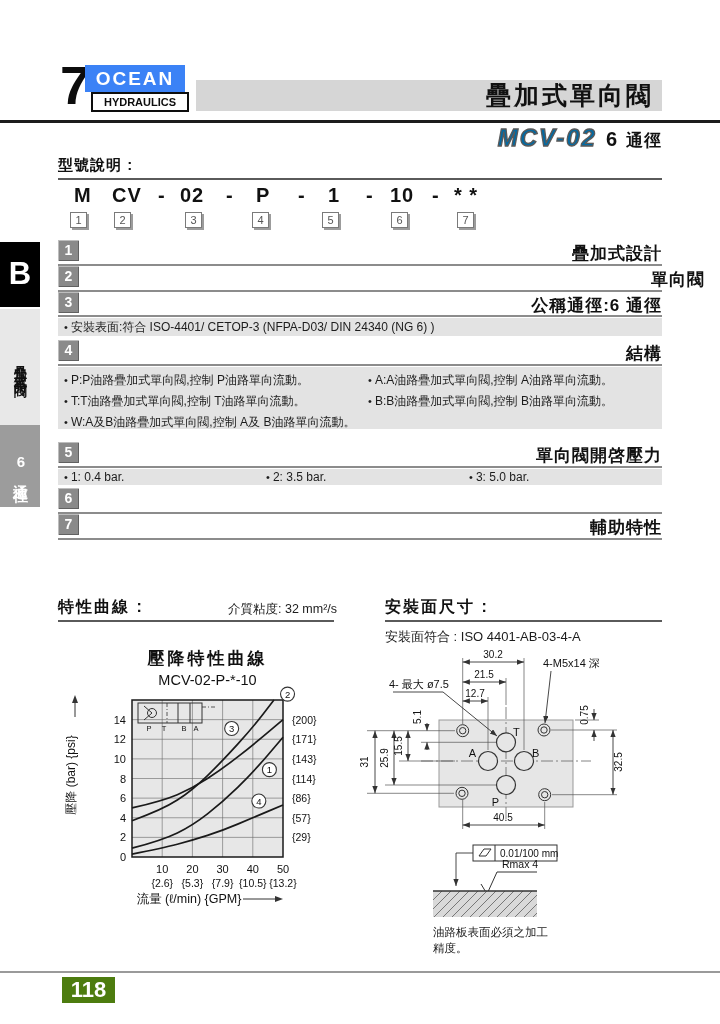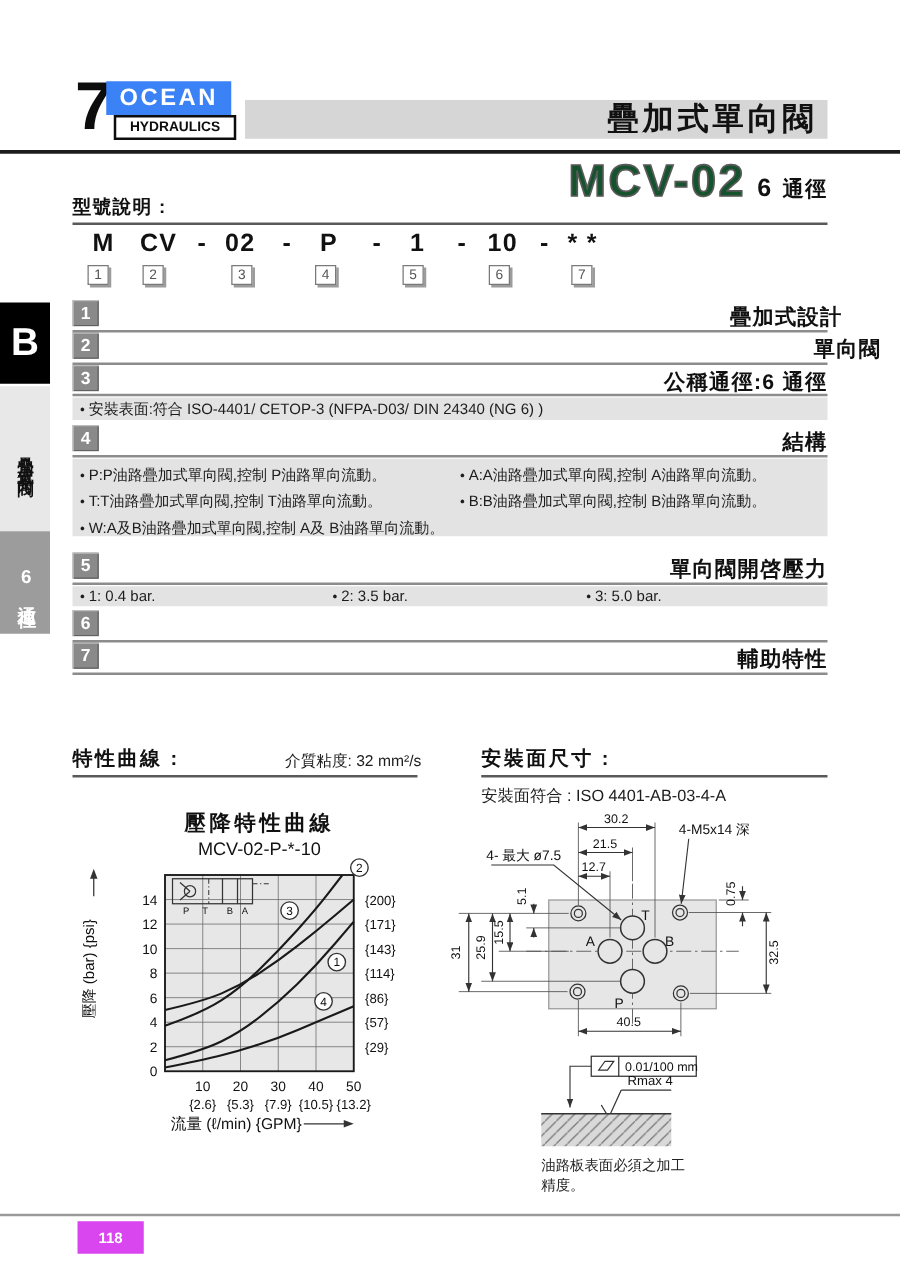--- a/index.html
+++ b/index.html
@@ -10,22 +10,22 @@
   
   .logo7{position:absolute;left:0;top:-8px;font-size:54px;font-weight:bold;color:#0d0d0d;}
   .logobox{position:absolute;left:25px;top:3px;width:100px;height:27px;background:#3b82f6;color:#fff;
            font-size:19px;font-weight:bold;text-align:center;line-height:27px;letter-spacing:2px;}
   .logosub{position:absolute;left:31px;top:30px;width:94px;height:16px;border:2px solid #0d0d0d;background:#fff;
            color:#0d0d0d;font-size:11px;font-weight:bold;text-align:center;line-height:16px;}
   .titlebar{position:absolute;left:196px;top:80px;width:466px;height:31px;background:#d6d6d6;
             font-size:25px;font-weight:bold;text-align:right;line-height:31px;letter-spacing:3px;padding-right:8px;box-sizing:border-box;}
   .rule{position:absolute;left:0;top:120px;width:720px;height:3px;background:#1c1c1c;}
   .modelline{position:absolute;right:58px;top:124px;display:flex;align-items:baseline;gap:9px;}
-  .outline{font-size:36px;font-weight:bold;letter-spacing:2px;color:#14532d;
-           -webkit-text-stroke:1.3px #5a5a5a;text-shadow:0 0 1px #777;}
+  .outline{font-size:24px;font-weight:bold;letter-spacing:2px;color:#0369a1;
+           -webkit-text-stroke:1.3px #5a5a5a;text-shadow:0 0 1px #777;font-style:italic;}
   .bore-num{font-size:20px;font-weight:bold;}
   .bore-unit{font-size:17px;font-weight:bold;letter-spacing:1px;}
 
   
   .sb-b{position:absolute;left:0;top:242px;width:40px;height:65px;background:#000;color:#fff;
         font-size:31px;font-weight:bold;text-align:center;line-height:63px;}
   .sb-cat{position:absolute;left:0;top:309px;width:40px;height:116px;background:#e8e8e8;
           display:flex;align-items:center;justify-content:center;}
   .sb-cat span{writing-mode:vertical-rl;text-orientation:upright;font-size:13px;font-weight:bold;letter-spacing:4px;color:#111;}
   .sb-bore{position:absolute;left:0;top:425px;width:40px;height:82px;background:#9c9c9c;
@@ -53,22 +53,22 @@
   .charttitle{position:absolute;left:75px;top:647px;width:265px;text-align:center;
               font-size:17px;font-weight:bold;letter-spacing:3px;}
   .chartsub{position:absolute;left:75px;top:672px;width:265px;text-align:center;font-size:14.5px;}
 
   
   .legend{position:absolute;left:137px;top:702px;width:100px;}
   .legrow{font-size:8.5px;line-height:11px;white-space:nowrap;color:#111;}
   .cn{display:inline-block;width:10px;height:10px;border:1px solid #333;border-radius:50%;font-size:7.5px;
       line-height:10px;text-align:center;margin-right:2px;vertical-align:-1px;background:transparent;}
 
-  .pagebox{position:absolute;left:62px;top:977px;width:53px;height:26px;background:#d946ef;color:#fff;
-           font-size:12px;font-weight:bold;text-align:center;line-height:26px;}
+  .pagebox{position:absolute;left:62px;top:977px;width:53px;height:26px;background:#4d7c0f;color:#fff;
+           font-size:22px;font-weight:bold;text-align:center;line-height:26px;}
   svg text{font-family:"Liberation Sans","DejaVu Sans",sans-serif;}
 </style>
 </head>
 <body>
 
 <div class="page">
 
   <div class="abs" style="left:60px;top:62px;width:126px;height:56px;">
     <span class="logo7">7</span>
     <div class="logobox">OCEAN</div>
@@ -108,21 +108,21 @@
       <span class="codebox" style="left: 70px;">1</span>
       <span class="codebox" style="left: 114px;">2</span>
       <span class="codebox" style="left: 185px;">3</span>
       <span class="codebox" style="left: 252px;">4</span>
       <span class="codebox" style="left: 322px;">5</span>
       <span class="codebox" style="left: 391px;">6</span>
       <span class="codebox" style="left: 457px;">7</span>
     </div>
 
   <div class="secnum" style="left:58px;top:240px;">1</div>
-  <div class="sectitle" style="top:242px;padding-left:12px;">疊加式設計</div>
+  <div class="sectitle" style="top:242px;">疊加式設計</div>
   <div class="secline" style="top:264px;"></div>
 
   <div class="secnum" style="left:58px;top:266px;">2</div>
   <div class="sectitle" style="top:268px;margin-left:43px;">單向閥</div>
   <div class="secline" style="top:290px;"></div>
 
   <div class="secnum" style="left:58px;top:292px;">3</div>
   <div class="sectitle" style="top:294px;">公稱通徑:6 通徑</div>
   <div class="secline" style="top:315px;"></div>
   <div class="graybar" style="top:318px;height:18px;line-height:18px;">

